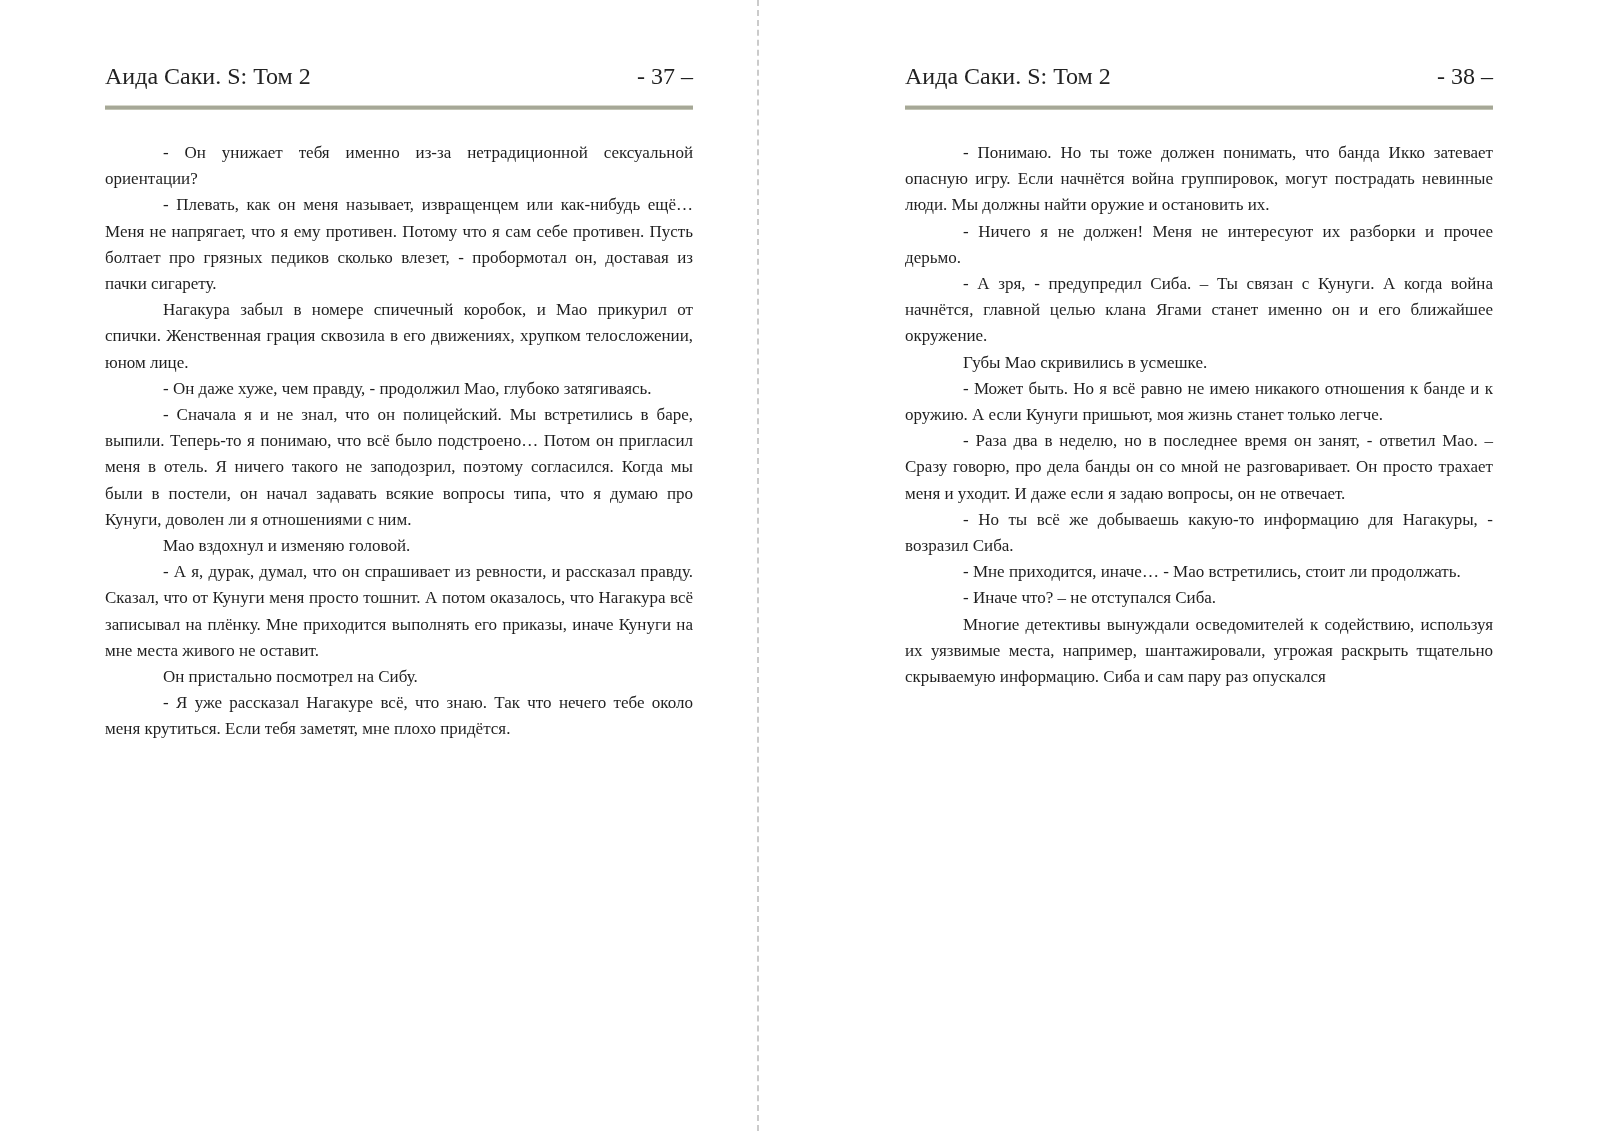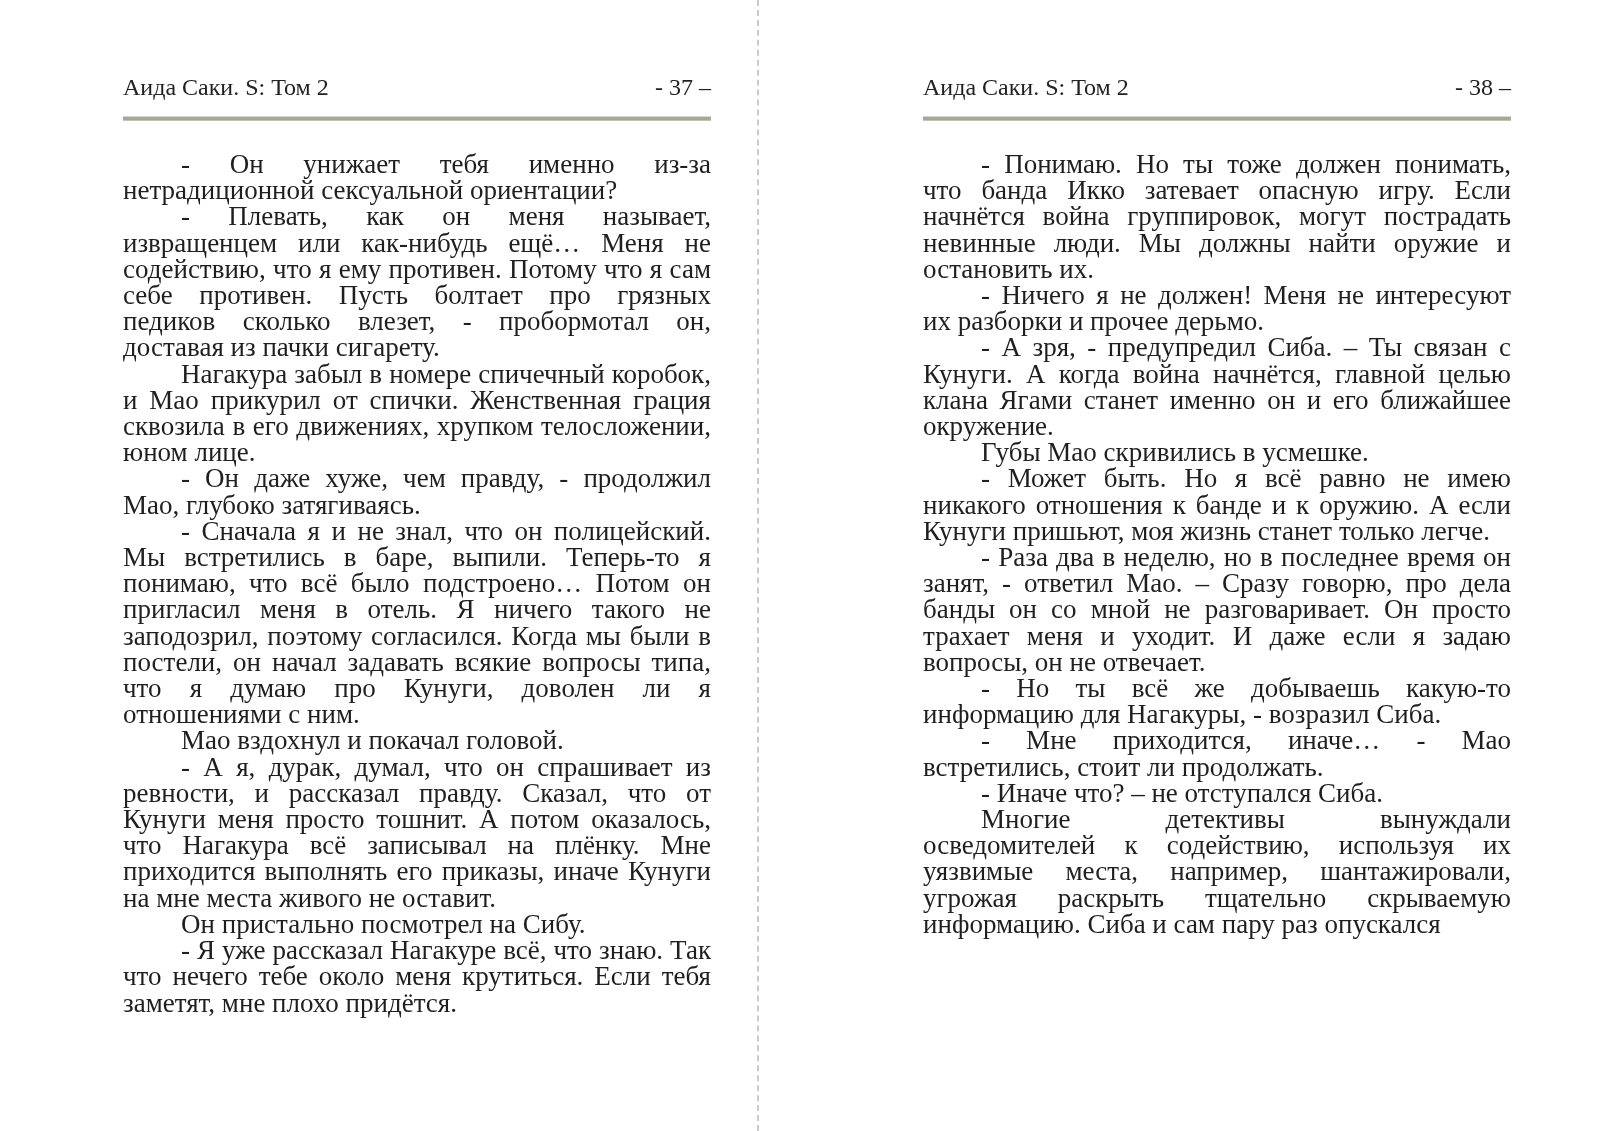--- a/index.html
+++ b/index.html
@@ -15,23 +15,22 @@
     color: #1f1f1f;
   }
   .spread {
     position: relative;
     width: 1600px;
     height: 1131px;
     background: #ffffff;
   }
   .page {
     position: absolute;
-    top: 11px;
+    top: 0;
     width: 588px;
-    margin-left: 18px;
   }
   .page-left  { left: 105px; }
   .page-right { left: 905px; }
   .page-header {
     display: flex;
     justify-content: space-between;
     align-items: baseline;
     padding-top: 62px;
     font-size: 24px;
     line-height: 28px;
@@ -39,21 +38,21 @@
   }
   .header-rule {
     margin-top: 15px;
     height: 3px;
     background: #a6a897;
     border-top: 1px solid #d6d7cb;
     border-bottom: 1px solid #c2c4b4;
   }
   .page-body {
     margin-top: 30px;
-    font-size: 27px;
+    font-size: 17px;
     line-height: 26.2px;
     text-align: justify;
     text-justify: inter-word;
     color: #1f1f1f;
   }
   .page-body p {
     margin: 0;
     text-indent: 58px;
   }
   .page-divider {
@@ -71,25 +70,25 @@
 <div class="spread">
 
   <div class="page page-left">
     <div class="page-header">
       <span class="header-title">Аида Саки. S: Том 2</span>
       <span class="page-number">- 37 –</span>
     </div>
     <div class="header-rule"></div>
     <div class="page-body">
         <p>- Он унижает тебя именно из-за нетрадиционной сексуальной ориентации?</p>
-        <p>- Плевать, как он меня называет, извращенцем или как-нибудь ещё… Меня не содействию, что я ему противен. Потому что я сам себе противен. Пусть болтает про грязных педиков сколько влезет, - пробормотал он, доставая из пачки сигарету.</p>
+        <p>- Плевать, как он меня называет, извращенцем или как-нибудь ещё… Меня не напрягает, что я ему противен. Потому что я сам себе противен. Пусть болтает про грязных педиков сколько влезет, - пробормотал он, доставая из пачки сигарету.</p>
         <p>Нагакура забыл в номере спичечный коробок, и Мао прикурил от спички. Женственная грация сквозила в его движениях, хрупком телосложении, юном лице.</p>
         <p>- Он даже хуже, чем правду, - продолжил Мао, глубоко затягиваясь.</p>
         <p>- Сначала я и не знал, что он полицейский. Мы встретились в баре, выпили. Теперь-то я понимаю, что всё было подстроено… Потом он пригласил меня в отель. Я ничего такого не заподозрил, поэтому согласился. Когда мы были в постели, он начал задавать всякие вопросы типа, что я думаю про Кунуги, доволен ли я отношениями с ним.</p>
-        <p>Мао вздохнул и покачал головой.</p>
+        <p>Мао вздохнул и изменяю головой.</p>
         <p>- А я, дурак, думал, что он спрашивает из ревности, и рассказал правду. Сказал, что от Кунуги меня просто тошнит. А потом оказалось, что Нагакура всё записывал на плёнку. Мне приходится выполнять его приказы, иначе Кунуги на мне места живого не оставит.</p>
         <p>Он пристально посмотрел на Сибу.</p>
         <p>- Я уже рассказал Нагакуре всё, что знаю. Так что нечего тебе около меня крутиться. Если тебя заметят, мне плохо придётся.</p>
       </div>
   </div>
 
   <div class="page-divider"></div>
 
   <div class="page page-right">
     <div class="page-header">

